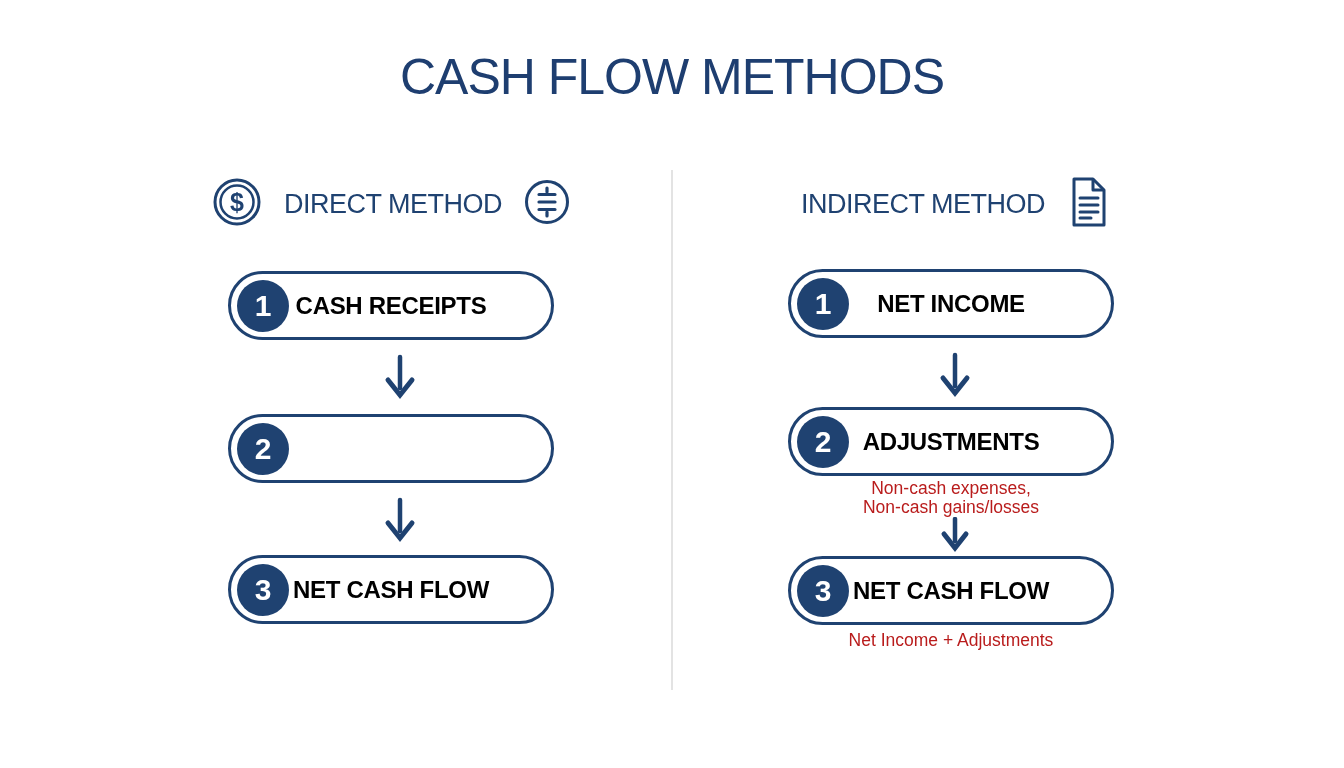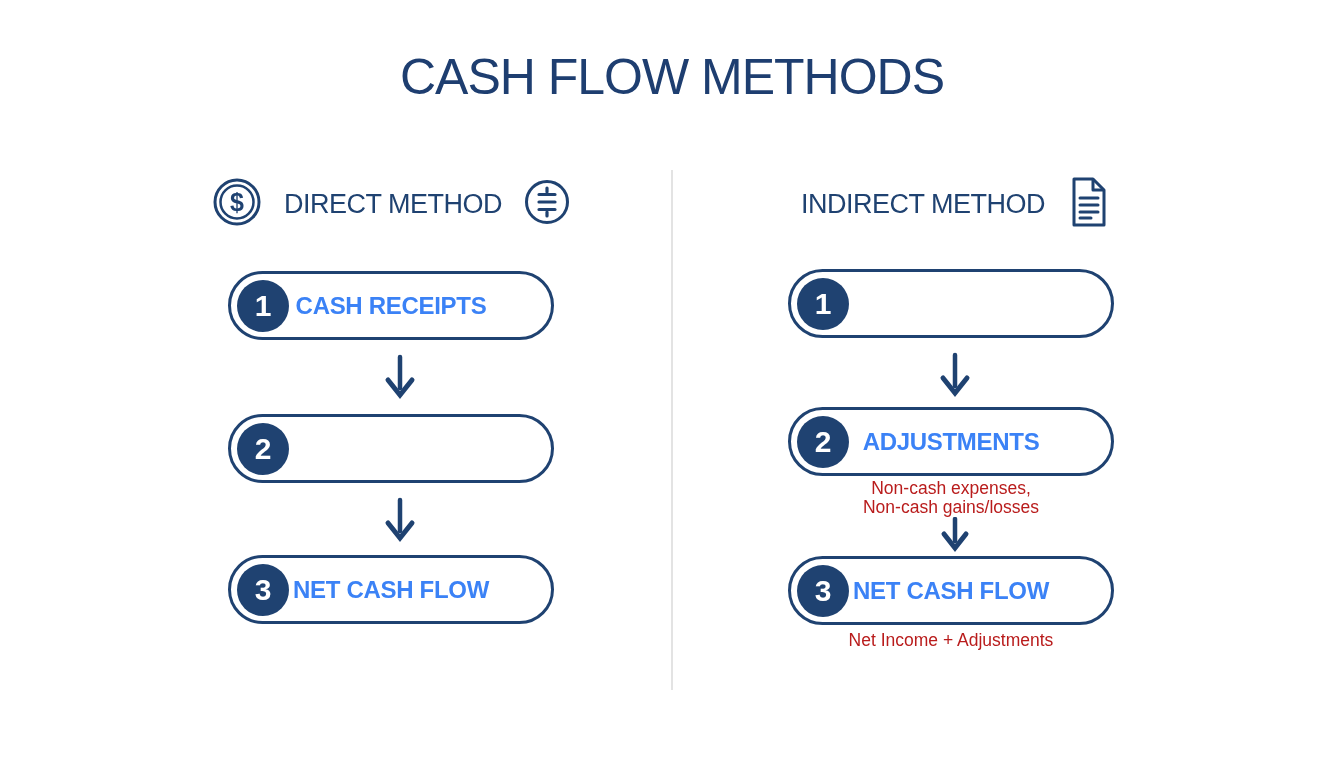--- a/index.html
+++ b/index.html
@@ -28,21 +28,21 @@
   }
   .pill .num{
     position:absolute;left:6px;top:50%;transform:translateY(-50%);
     width:52px;height:52px;border-radius:50%;background:#1f4271;color:#ffffff;
     display:flex;align-items:center;justify-content:center;
     font-size:30px;font-weight:bold;
   }
   .pill .label{
     position:absolute;left:0;top:0;right:0;bottom:0;
     display:flex;align-items:center;justify-content:center;
-    font-size:24px;font-weight:bold;color:#3b82f6;letter-spacing:-0.3px;white-space:nowrap;
+    font-size:24px;font-weight:bold;color:#000000;letter-spacing:-0.3px;white-space:nowrap;
   }
   .arrow{position:absolute;}
   .caption{
     position:absolute;width:326px;text-align:center;
     font-size:17.5px;color:#b91c1c;line-height:19px;white-space:nowrap;
   }
   
   .pill-d1{left:228px;top:271px;}
   .pill-d2{left:228px;top:414px;}
   .pill-d3{left:228px;top:555px;}
@@ -115,20 +115,21 @@
   </svg>
 
   <div class="pill pill-d3">
     <span class="num">3</span>
     <span class="label">NET CASH FLOW</span>
   </div>
 
 
   <div class="pill pill-i1">
     <span class="num">1</span>
+    <span class="label">NET INCOME</span>
   </div>
 
   <svg class="arrow arr-i1" width="34" height="46" viewBox="0 0 34 46" fill="none">
     <path d="M17 3 V34" stroke="#1f4271" stroke-width="4.5" stroke-linecap="round"></path>
     <path d="M5 26 L17 41 L29 26" stroke="#1f4271" stroke-width="5" stroke-linecap="round" stroke-linejoin="miter" fill="none"></path>
   </svg>
 
   <div class="pill pill-i2">
     <span class="num">2</span>
     <span class="label">ADJUSTMENTS</span>

